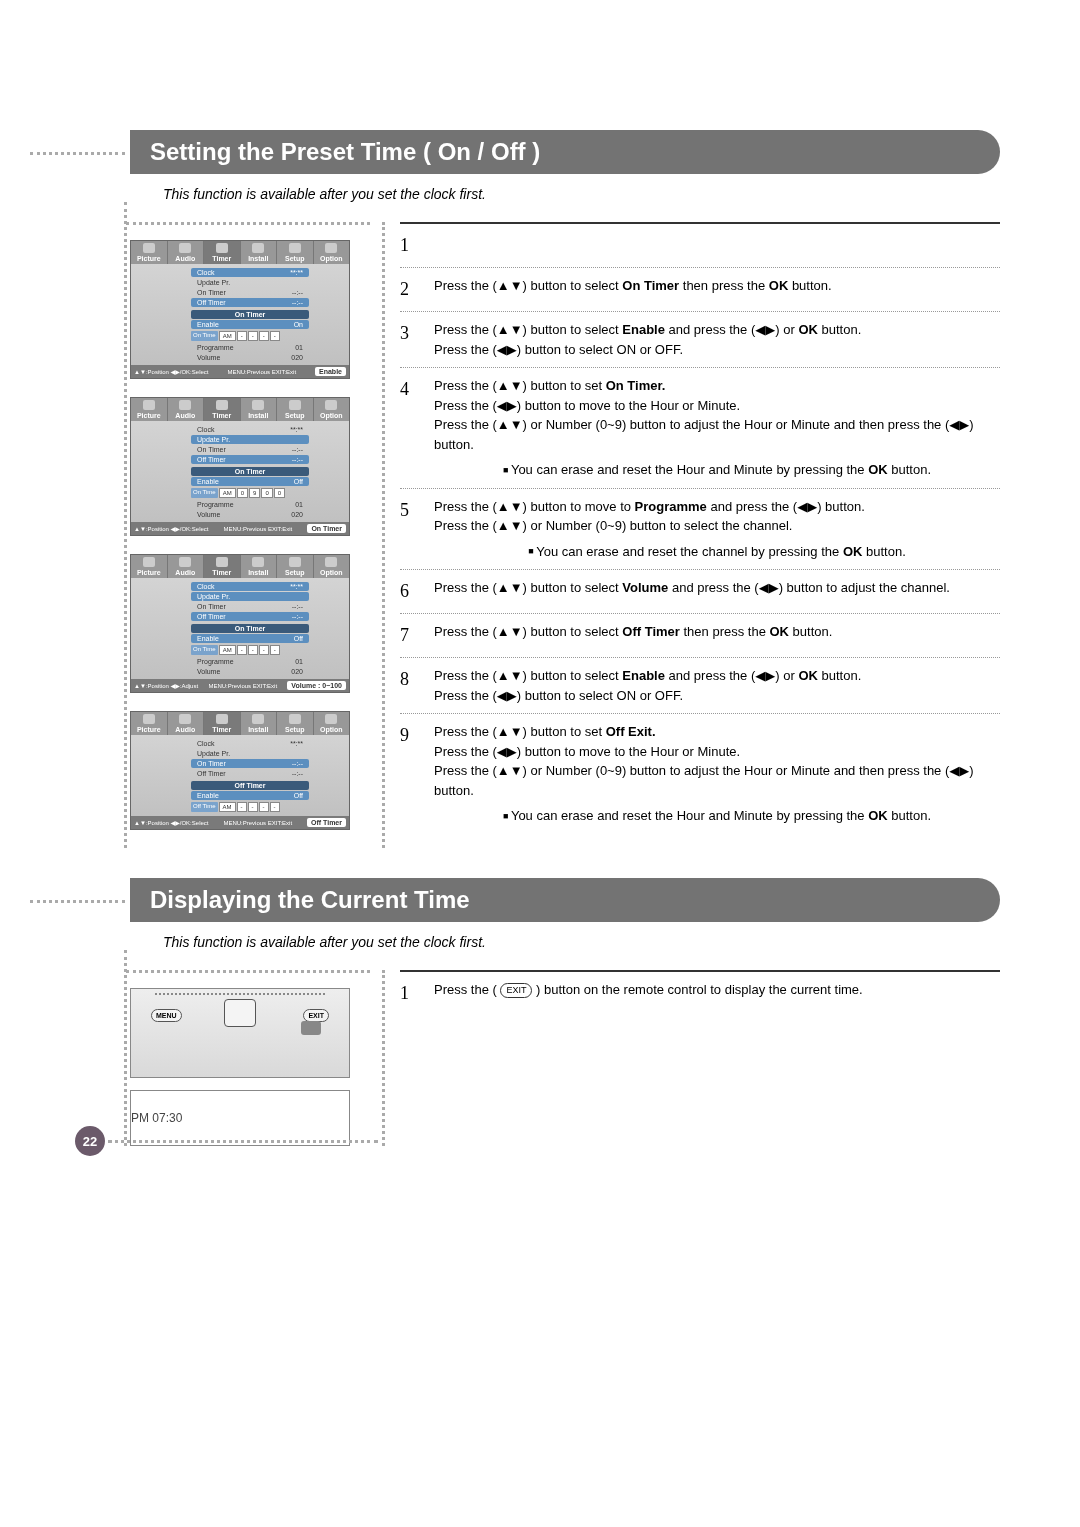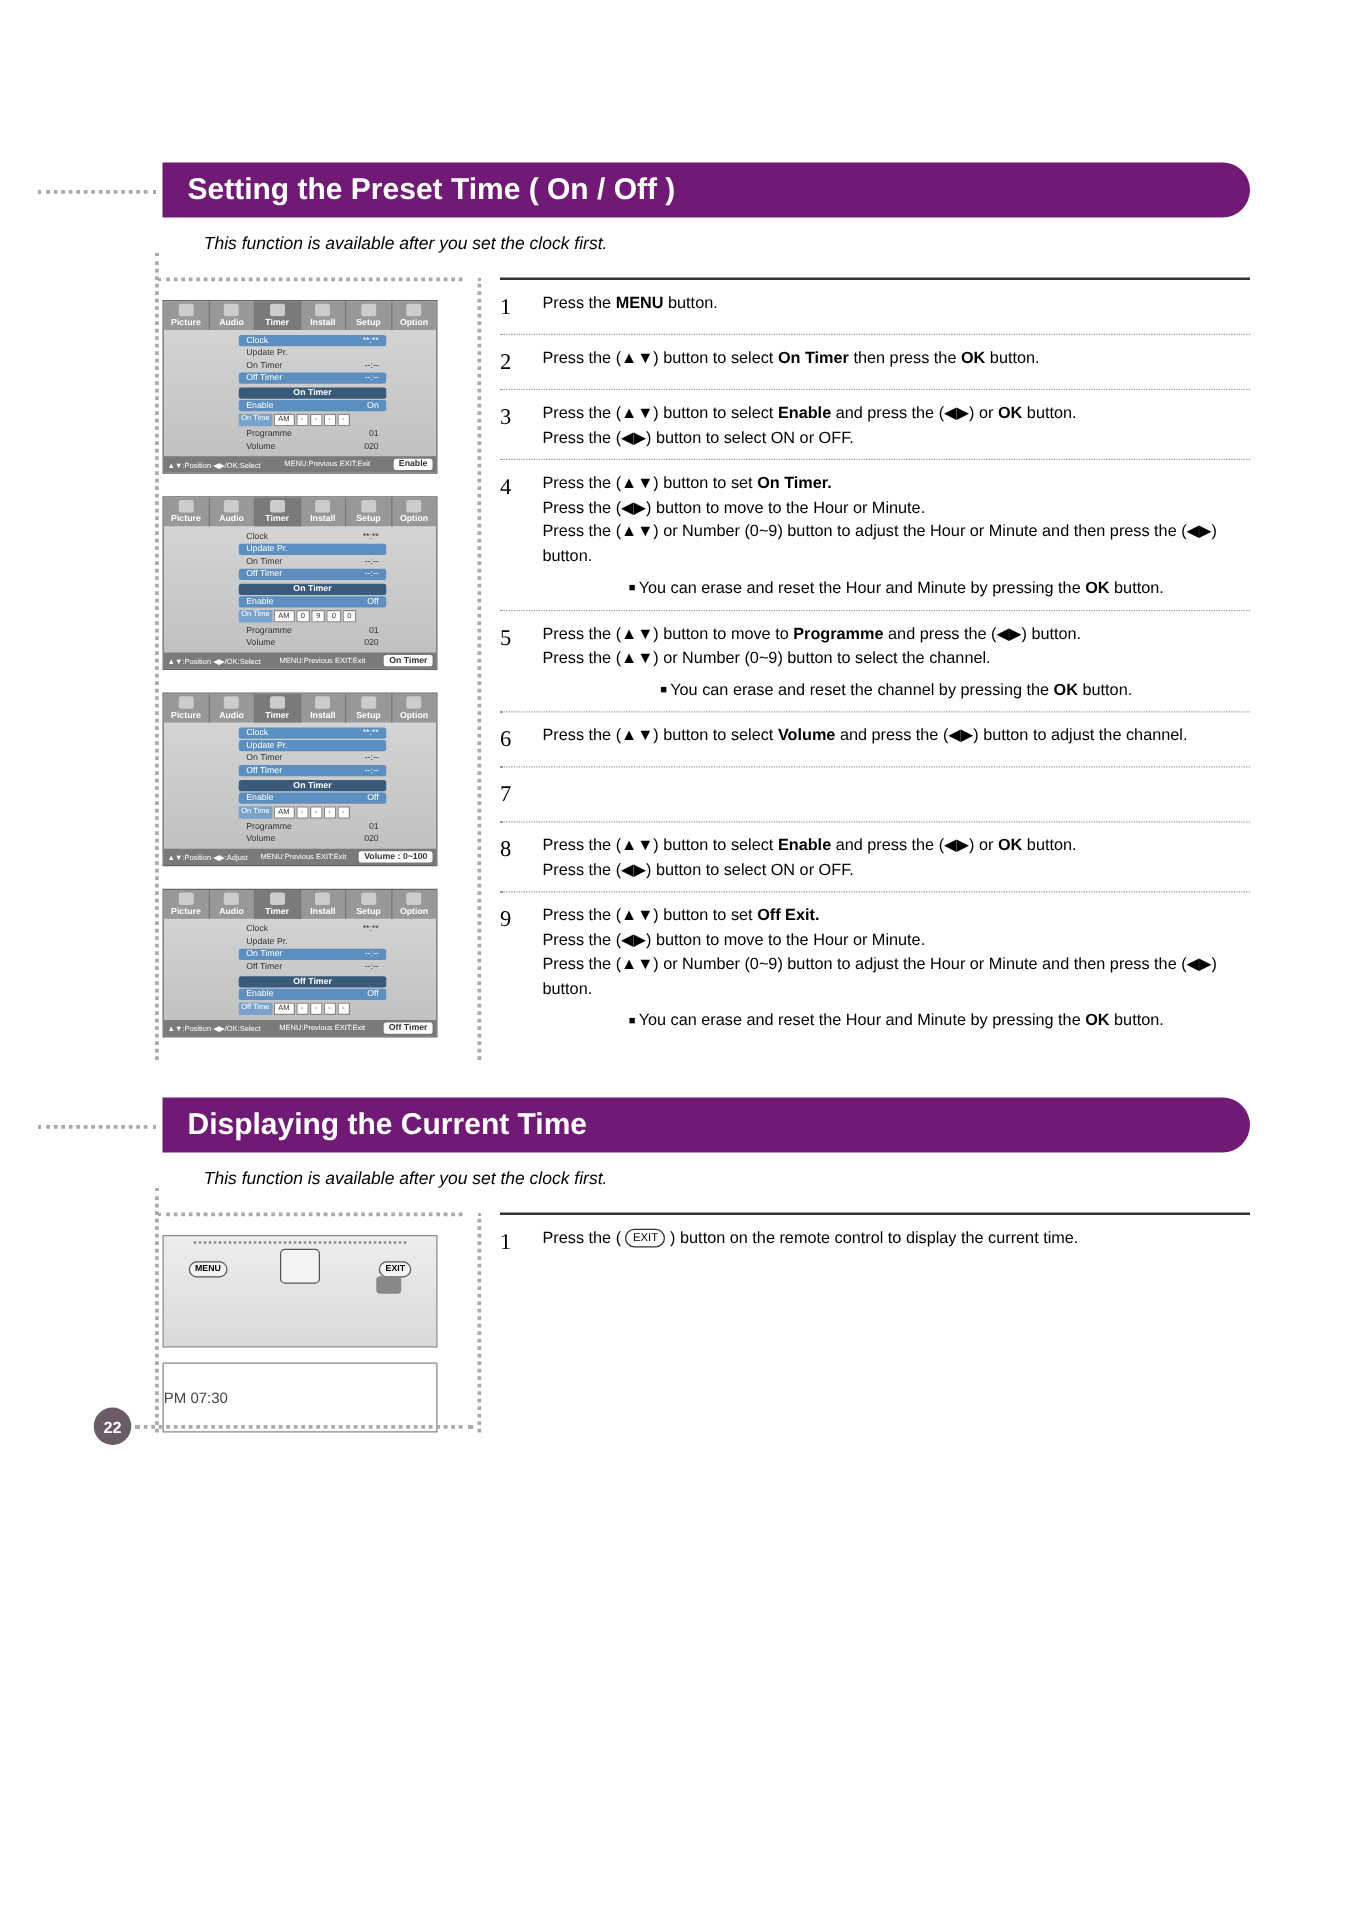--- a/index.html
+++ b/index.html
@@ -6,21 +6,21 @@
   body {
     background: #fff;
     font-family: Arial, Helvetica, sans-serif;
     width: 1080px;
     margin: 0 auto;
     padding: 130px 80px 60px 130px;
     position: relative;
     color: #000;
   }
   .banner {
-    background: #701a75;
+    background: #737373;
     color: #fff;
     font-size: 24px;
     font-weight: bold;
     padding: 8px 20px;
     border-radius: 0 22px 22px 0;
     margin-bottom: 12px;
     position: relative;
   }
   .banner-dots {
     position: absolute;
@@ -468,23 +468,20 @@
           </div>
         </div>
       </div>
   </div>
 
   <div class="right-col">
     <div class="step-list">
 
       <div class="step">
         <div class="step-num">1</div>
-        <div class="step-body">
-          <span>Press the </span><b>MENU</b><span> button.</span>
-        </div>
       </div>
 
       <div class="step">
         <div class="step-num">2</div>
         <div class="step-body">
           <span>Press the (▲▼) button to select </span><b>On Timer</b><span> then press the </span><b>OK</b><span> button.</span>
         </div>
       </div>
 
       <div class="step">
@@ -516,20 +513,23 @@
 
       <div class="step">
         <div class="step-num">6</div>
         <div class="step-body">
           <span>Press the (▲▼) button to select </span><b>Volume</b><span> and press the (◀▶) button to adjust the channel.</span>
         </div>
       </div>
 
       <div class="step">
         <div class="step-num">7</div>
+        <div class="step-body">
+          <span>Press the (▲▼) button to select </span><b>Off Timer</b><span> then press the </span><b>OK</b><span> button.</span>
+        </div>
       </div>
 
       <div class="step">
         <div class="step-num">8</div>
         <div class="step-body">
           <span>Press the (▲▼) button to select </span><b>Enable</b><span> and press the (◀▶) or </span><b>OK</b><span> button.</span><br>
           <span>Press the (◀▶) button to select ON or OFF.</span>
         </div>
       </div>
 

